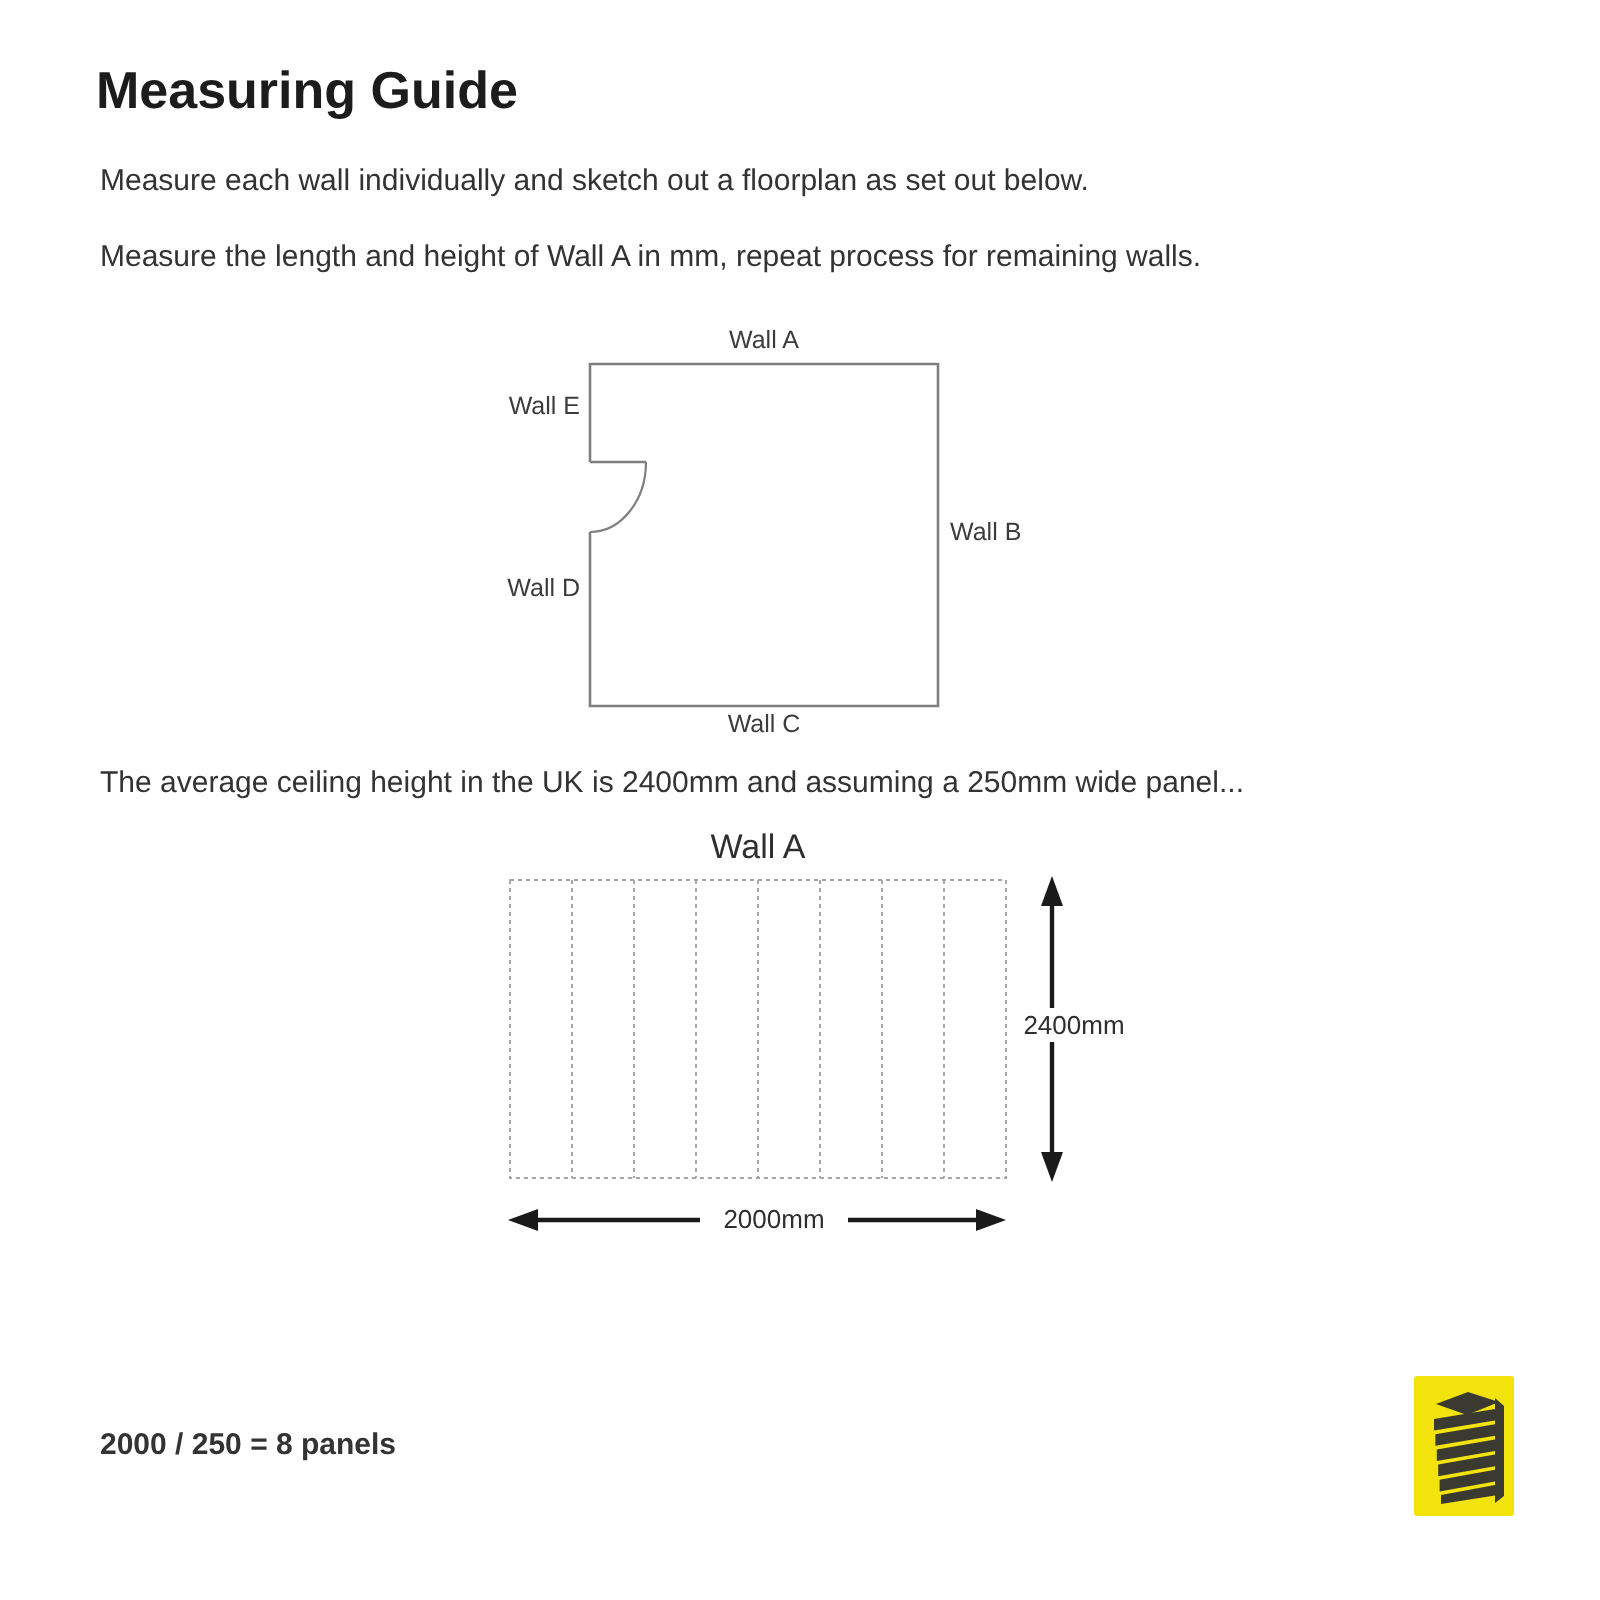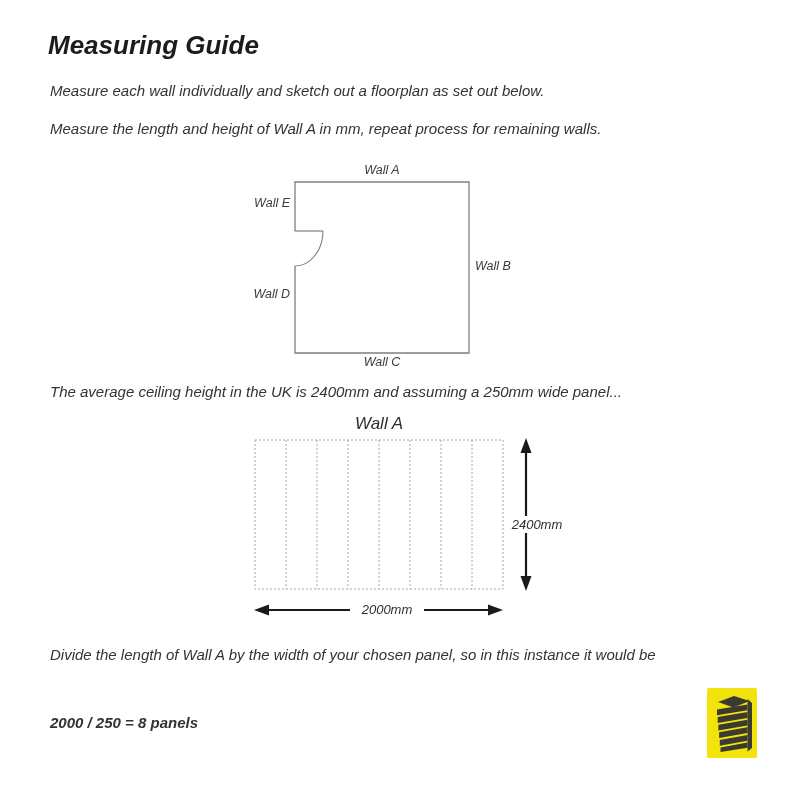--- a/index.html
+++ b/index.html
@@ -7,21 +7,20 @@
     --title:#1c1c1c;
   }
   html,body{margin:0;padding:0;background:#ffffff;}
   .page{
     position:relative;
     width:800px;height:800px;
     background:#ffffff;
     font-family:"Liberation Sans", sans-serif;
     color:var(--text);
     overflow:hidden;
-    font-style:italic;
   }
   .abs{position:absolute;}
   .title{
     font-size:26px;
     font-weight:bold;
     color:var(--title);
   }
   .body-text{
     font-size:15px;
     line-height:20px;
@@ -90,24 +89,23 @@
 
     <line class="arrow-line" x1="276" y1="16" x2="276" y2="153" stroke="#1a1a1a" stroke-width="2.2"></line>
     <polygon class="arrow-head" points="276,8 270.5,23 281.5,23" fill="#1a1a1a"></polygon>
     <polygon class="arrow-head" points="276,161 270.5,146 281.5,146" fill="#1a1a1a"></polygon>
 
     <line class="arrow-line" x1="12" y1="180" x2="246" y2="180" stroke="#1a1a1a" stroke-width="2.2"></line>
     <polygon class="arrow-head" points="4,180 19,174.5 19,185.5" fill="#1a1a1a"></polygon>
     <polygon class="arrow-head" points="253,180 238,174.5 238,185.5" fill="#1a1a1a"></polygon>
   </svg>
 
-  <div class="abs dim-label" style="left:504px;top:504px;width:66px;margin-top:12px;">2400mm</div>
+  <div class="abs dim-label" style="left:504px;top:504px;width:66px;">2400mm</div>
   <div class="abs dim-label" style="left:350px;top:601px;width:74px;text-align:center;">2000mm</div>
 
-  <div class="abs body-text" style="left:50px;top:645px;">Divide the length of Wall A by the width of your chosen panel, so in this instance it would be</div>
   <div class="abs body-text formula" style="left:50px;top:669px;margin-top:44px;">2000 / 250 = 8 panels</div>
 
   <svg class="abs" style="left:707px;top:688px;" width="50" height="70" viewBox="0 0 50 70">
     <rect class="logo-bg" x="0" y="0" width="50" height="70" rx="1.5" fill="#F2E30C"></rect>
     <g>
       <polygon class="logo-fg" points="40.5,11 45,15 45,60 40.5,63.5" fill="#3B3A30"></polygon>
       <polygon class="logo-fg" points="11,14 27,8 42.5,13 26.5,19.5" fill="#3B3A30"></polygon>
       <polygon class="logo-fg" points="10,21.5 40.5,16.5 40.5,22.3 10,27.3" fill="#3B3A30"></polygon>
       <polygon class="logo-fg" points="10.7,29.1 40.5,24.1 40.5,29.9 10.7,34.9" fill="#3B3A30"></polygon>
       <polygon class="logo-fg" points="11.4,36.7 40.5,31.7 40.5,37.5 11.4,42.5" fill="#3B3A30"></polygon>

